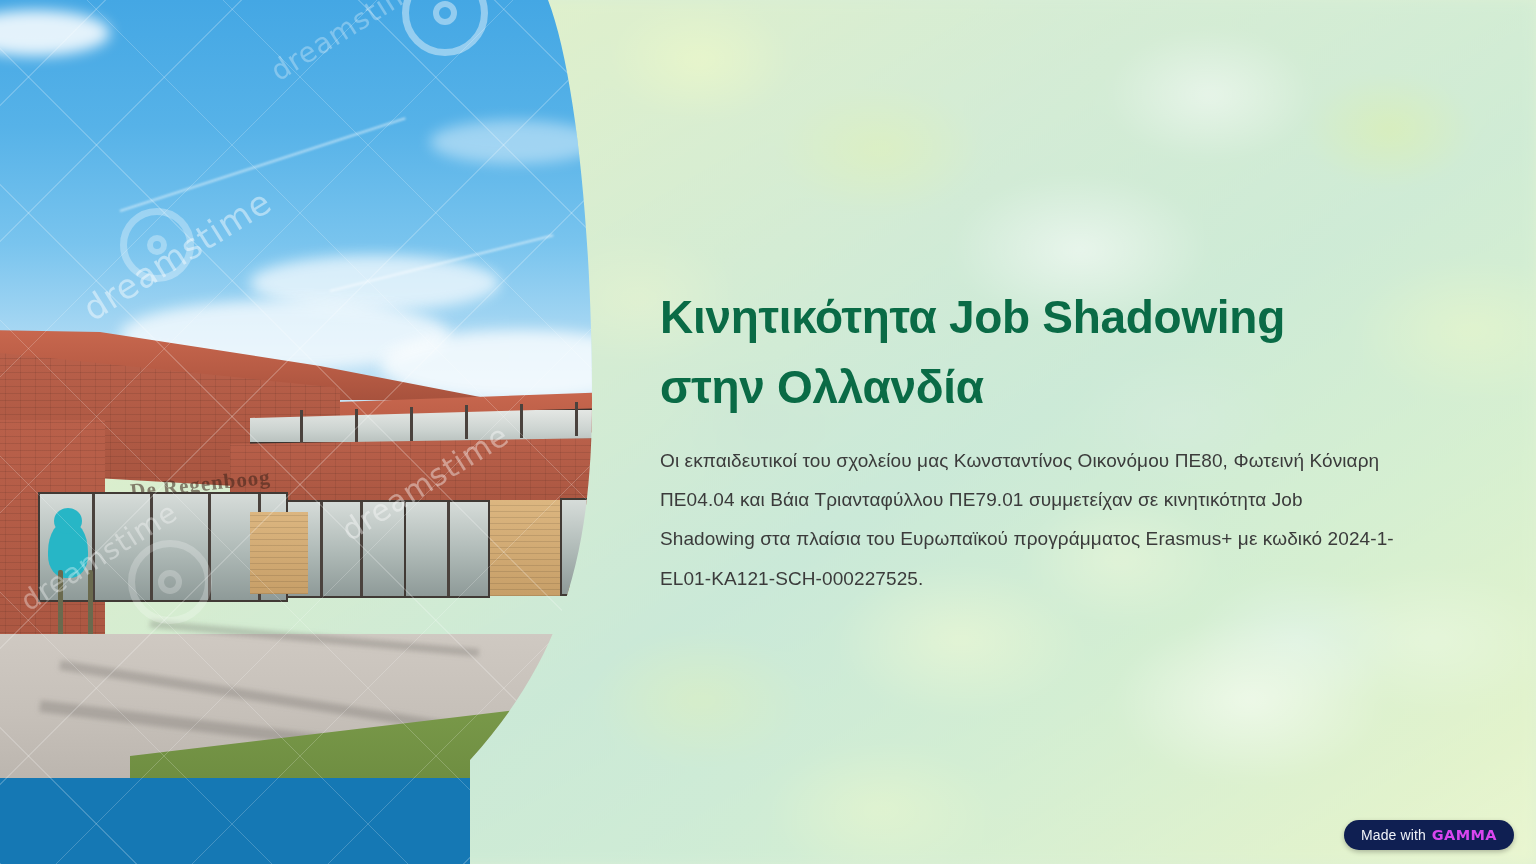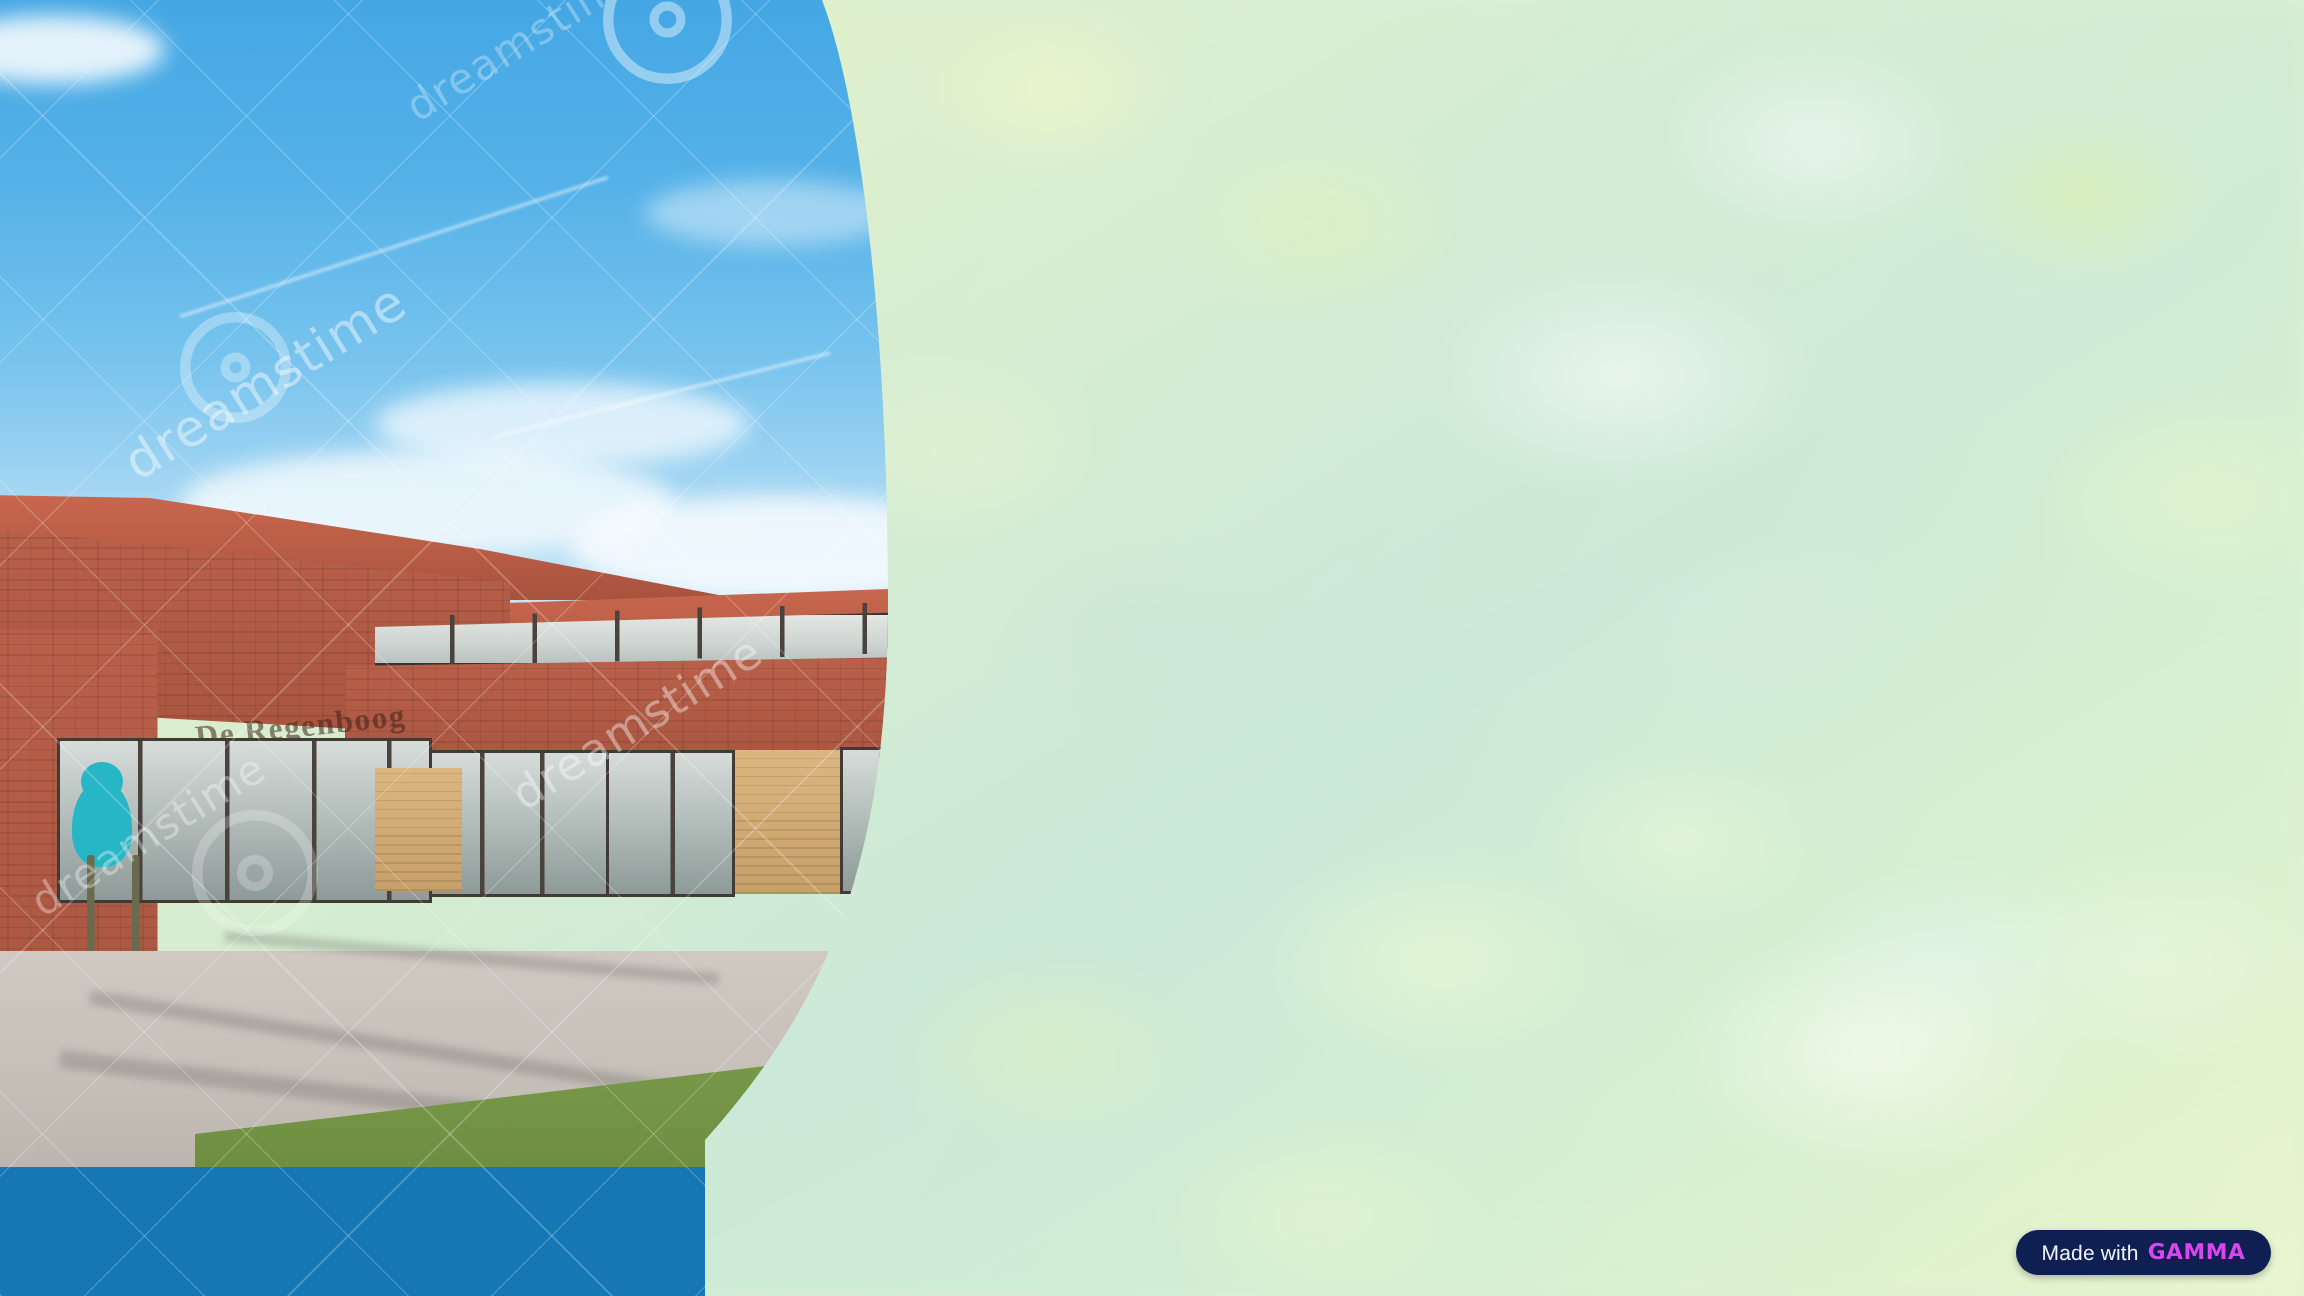--- a/index.html
+++ b/index.html
@@ -311,20 +311,22 @@
         <div class="wm-text" style="left:70px; top:235px;">dreamstime</div>
         <div class="wm-text" style="left:330px; top:465px; font-size:30px; color:rgba(255,255,255,.40);">dreamstime</div>
         <div class="wm-text" style="left:10px; top:540px; font-size:28px; color:rgba(255,255,255,.35);">dreamstime</div>
         <div class="wm-text" style="left:260px; top:10px; font-size:28px; color:rgba(255,255,255,.30);">dreamstime</div>
       </div>
 
     </div>
   </div>
 
   <div id="content">
+    <h1 id="title">Κινητικότητα Job Shadowing στην Ολλανδία</h1>
+    <p id="body-text">Οι εκπαιδευτικοί του σχολείου μας Κωνσταντίνος Οικονόμου ΠΕ80, Φωτεινή Κόνιαρη ΠΕ04.04 και Βάια Τριανταφύλλου ΠΕ79.01 συμμετείχαν σε κινητικότητα Job Shadowing στα πλαίσια του Ευρωπαϊκού προγράμματος Erasmus+ με κωδικό 2024-1-EL01-KA121-SCH-000227525.</p>
   </div>
 
   <a id="gamma-badge">
     <span class="made">Made with</span>
     <span class="brand">GAMMA</span>
   </a>
 
 </div>
 
 </body></html>

